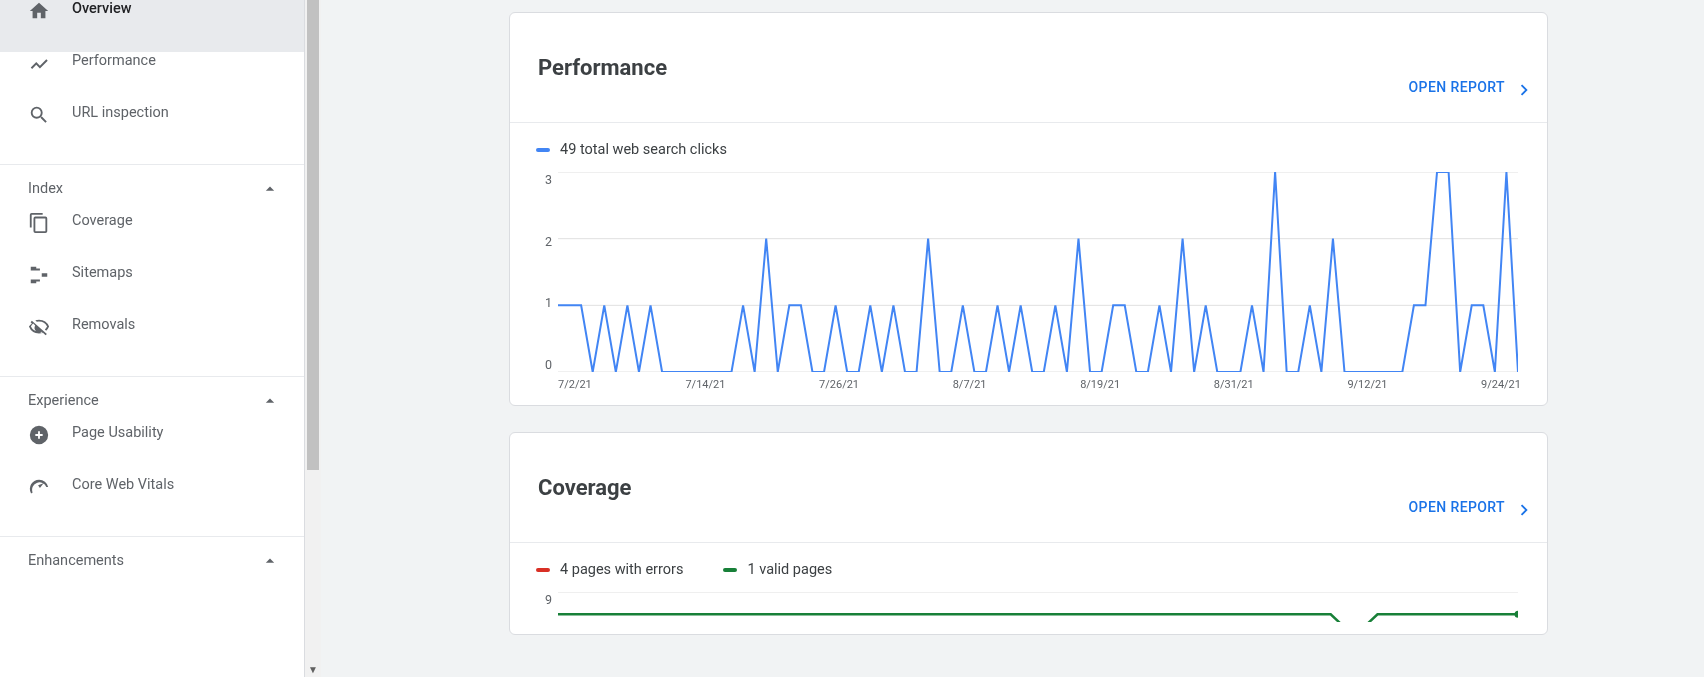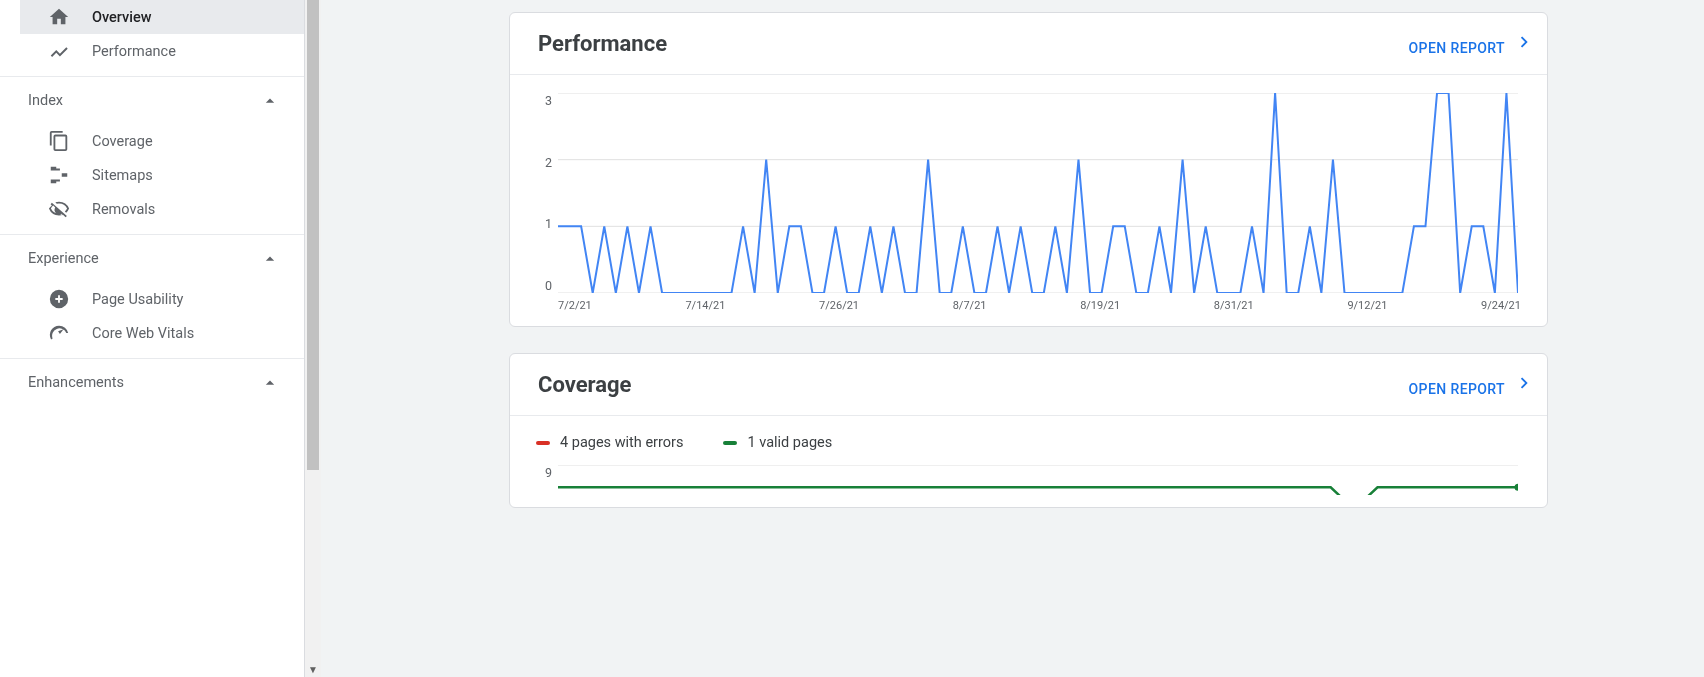--- a/index.html
+++ b/index.html
@@ -19,28 +19,27 @@
     height: 100%;
     background: #fff;
     border-right: 1px solid #dadce0;
     overflow-y: auto;
   }
   .sidebar::-webkit-scrollbar { width: 14px; }
   .sidebar::-webkit-scrollbar-track { background: #f1f1f1; }
   .sidebar::-webkit-scrollbar-thumb { background: #bdbdbd; border-radius: 0; }
   .sidebar-item {
     display: flex;
-    align-items: center;
-    height: 34px;
+    align-items: flex-start;
+    height: 52px;
     padding: 0 24px 0 28px;
     cursor: pointer;
     font-size: 14.5px;
     color: #5f6368;
     gap: 22px;
-    margin-left: 20px;
   }
   .sidebar-item.active {
     background: #e8eaed;
     color: #202124;
     font-weight: 500;
   }
   .sidebar-item .icon {
     width: 22px; height: 22px;
     display: flex; align-items: center; justify-content: center;
     flex-shrink: 0;
@@ -105,27 +104,28 @@
     justify-content: space-between;
     padding: 18px 12px 18px 28px;
     border-bottom: 1px solid #e8eaed;
   }
   .card-title {
     font-size: 22px;
     color: #3c4043;
   }
   .open-report {
     display: flex;
-    align-items: flex-end;
+    align-items: flex-start;
     gap: 8px;
     color: #1a73e8;
     font-size: 14px;
     font-weight: 500;
     letter-spacing: 0.4px;
     cursor: pointer;
+    margin-top: 48px;
   }
   .open-report svg { fill: #1a73e8; }
   .card-body {
     padding: 18px 26px 12px 26px;
   }
   .legend {
     display: flex;
     gap: 40px;
     font-size: 14.5px;
     color: #3c4043;
@@ -170,20 +170,28 @@
     </span>
     <span>Overview</span>
   </div>
   <div class="sidebar-item">
     <span class="icon">
       <svg viewBox="0 0 24 24" width="22" height="22">
           <path d="M3 17l6-6 4 4 7-7 1.5 1.5L13 18l-4-4-4.5 4.5z"></path>
         </svg>
     </span>
     <span>Performance</span>
+  </div>
+  <div class="sidebar-item">
+    <span class="icon">
+      <svg viewBox="0 0 24 24" width="22" height="22">
+          <path d="M15.5 14h-.79l-.28-.27A6.471 6.471 0 0016 9.5 6.5 6.5 0 109.5 16c1.61 0 3.09-.59 4.23-1.57l.27.28v.79l5 4.99L20.49 19l-4.99-5zM9.5 14C7.01 14 5 11.99 5 9.5S7.01 5 9.5 5 14 7.01 14 9.5 11.99 14 9.5 14z"></path>
+        </svg>
+    </span>
+    <span>URL inspection</span>
   </div>
 
   <div class="sidebar-group" style="border-top:1px solid #e8eaed;margin-top:8px;">
     <span>Index</span>
     <span class="chev">
       <svg viewBox="0 0 24 24" width="20" height="20" fill="#5f6368">
           <path d="M7 14l5-5 5 5z"></path>
         </svg>
     </span>
   </div>
@@ -261,20 +269,26 @@
       <a class="open-report">
         <span>OPEN REPORT</span>
         <span>
           <svg viewBox="0 0 24 24" width="22" height="22">
               <path d="M8.59 16.59L13.17 12 8.59 7.41 10 6l6 6-6 6z"></path>
             </svg>
         </span>
       </a>
     </div>
     <div class="card-body">
+      <div class="legend">
+        <div class="legend-item">
+          <span class="swatch" style="background:#4285f4"></span>
+          <span>49 total web search clicks</span>
+        </div>
+      </div>
       <div class="plot-wrap" id="perf-plot-wrap">
         <div class="yaxis-labels" id="perf-y" style="height: 200px;">
             <span>3</span>
             <span>2</span>
             <span>1</span>
             <span>0</span>
           </div>
         <svg class="chart-svg" id="perf-svg" width="960" height="200">
             <line x1="0" y1="200" x2="960" y2="200" stroke="#e0e0e0" stroke-width="1"></line>
             <line x1="0" y1="133.33333333333334" x2="960" y2="133.33333333333334" stroke="#e0e0e0" stroke-width="1"></line>

